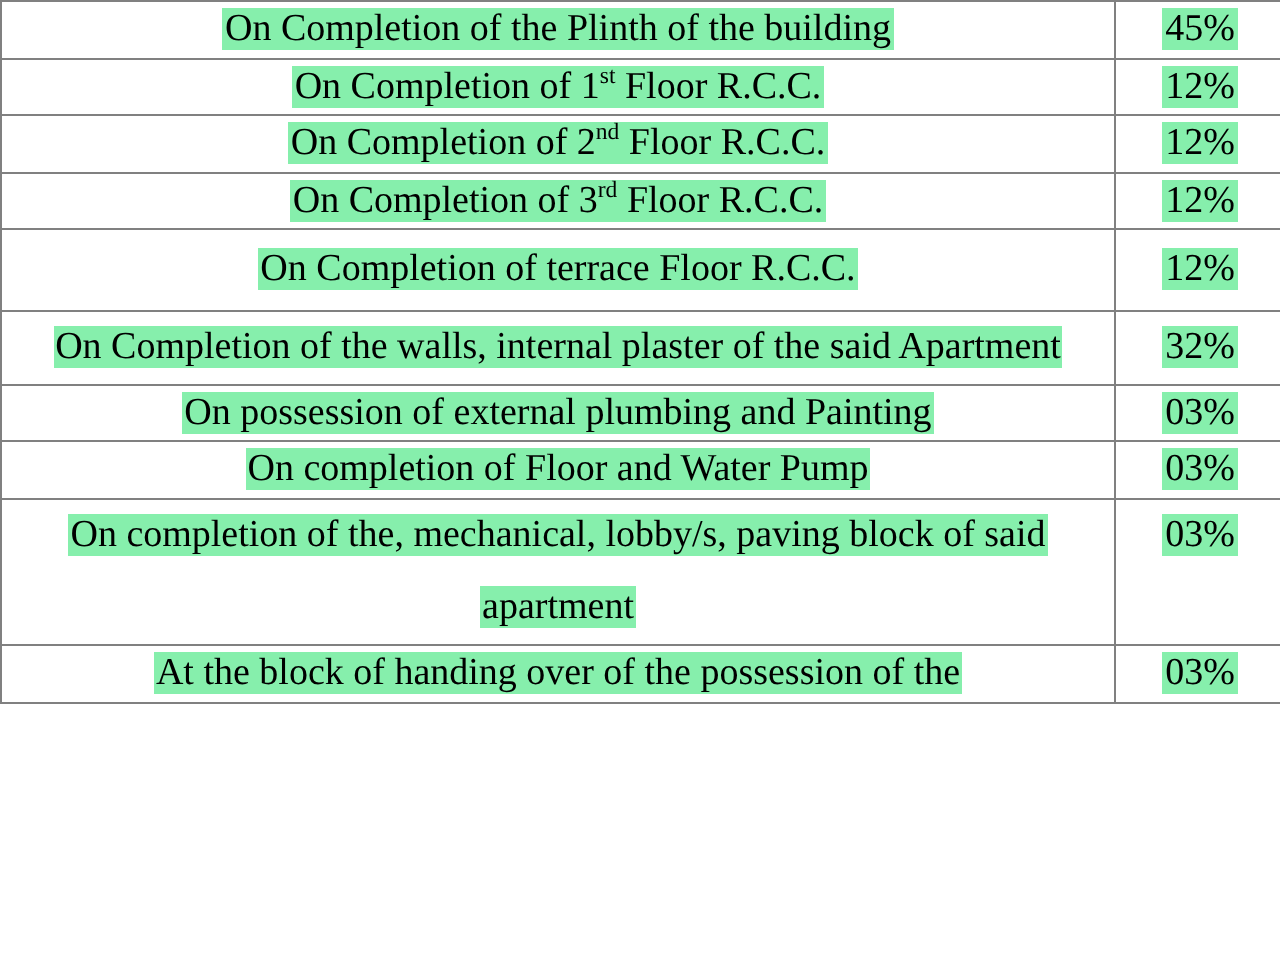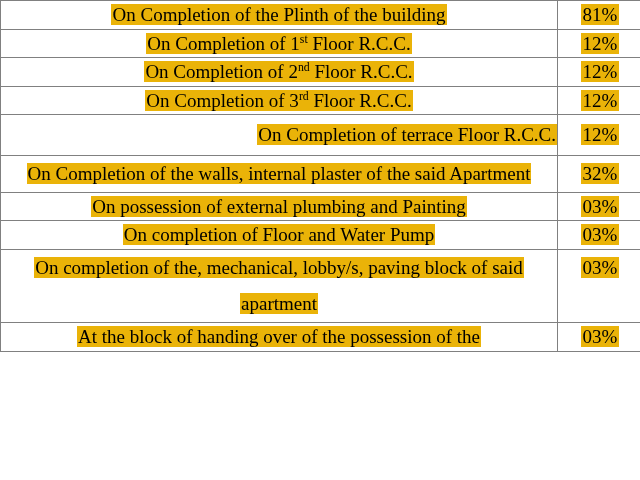--- a/index.html
+++ b/index.html
@@ -36,56 +36,56 @@
     padding: 6px 4px;
   }
   td.pct {
     width: 84px;
     text-align: center;
     padding: 6px 4px;
     font-size: 19px;
     line-height: 1.15;
   }
   .hl {
-    background: #eab308;
+    background: #86efac;
     font-size: 19px;
     line-height: 1.45;
     display: inline;
     padding: 0 1px;
     box-decoration-break: clone;
     -webkit-box-decoration-break: clone;
   }
   .pct .hl {
     padding: 0 2px;
   }
   sup {
     font-size: 0.62em;
     vertical-align: super;
     line-height: 0;
   }
   .twoline .hl {
     line-height: 1.9;
     font-family: Liberation Serif, serif;
   }
-  .row-tall td.desc { padding-top: 6px; padding-bottom: 6px; text-align: right; }
+  .row-tall td.desc { padding-top: 6px; padding-bottom: 6px; }
   .first-row td { border-top: 1px solid #808080; }
 </style>
 </head>
 <body>
 
 <div class="page">
   <table class="schedule">
     <tbody>
 
       <tr class="first-row">
         <td class="desc">
           <span class="hl">On Completion of the Plinth of the building</span>
         </td>
         <td class="pct">
-          <span class="hl">81%</span>
+          <span class="hl">45%</span>
         </td>
       </tr>
 
       <tr>
         <td class="desc">
           <span class="hl">On Completion of 1<sup>st</sup> Floor R.C.C.</span>
         </td>
         <td class="pct">
           <span class="hl">12%</span>
         </td>

